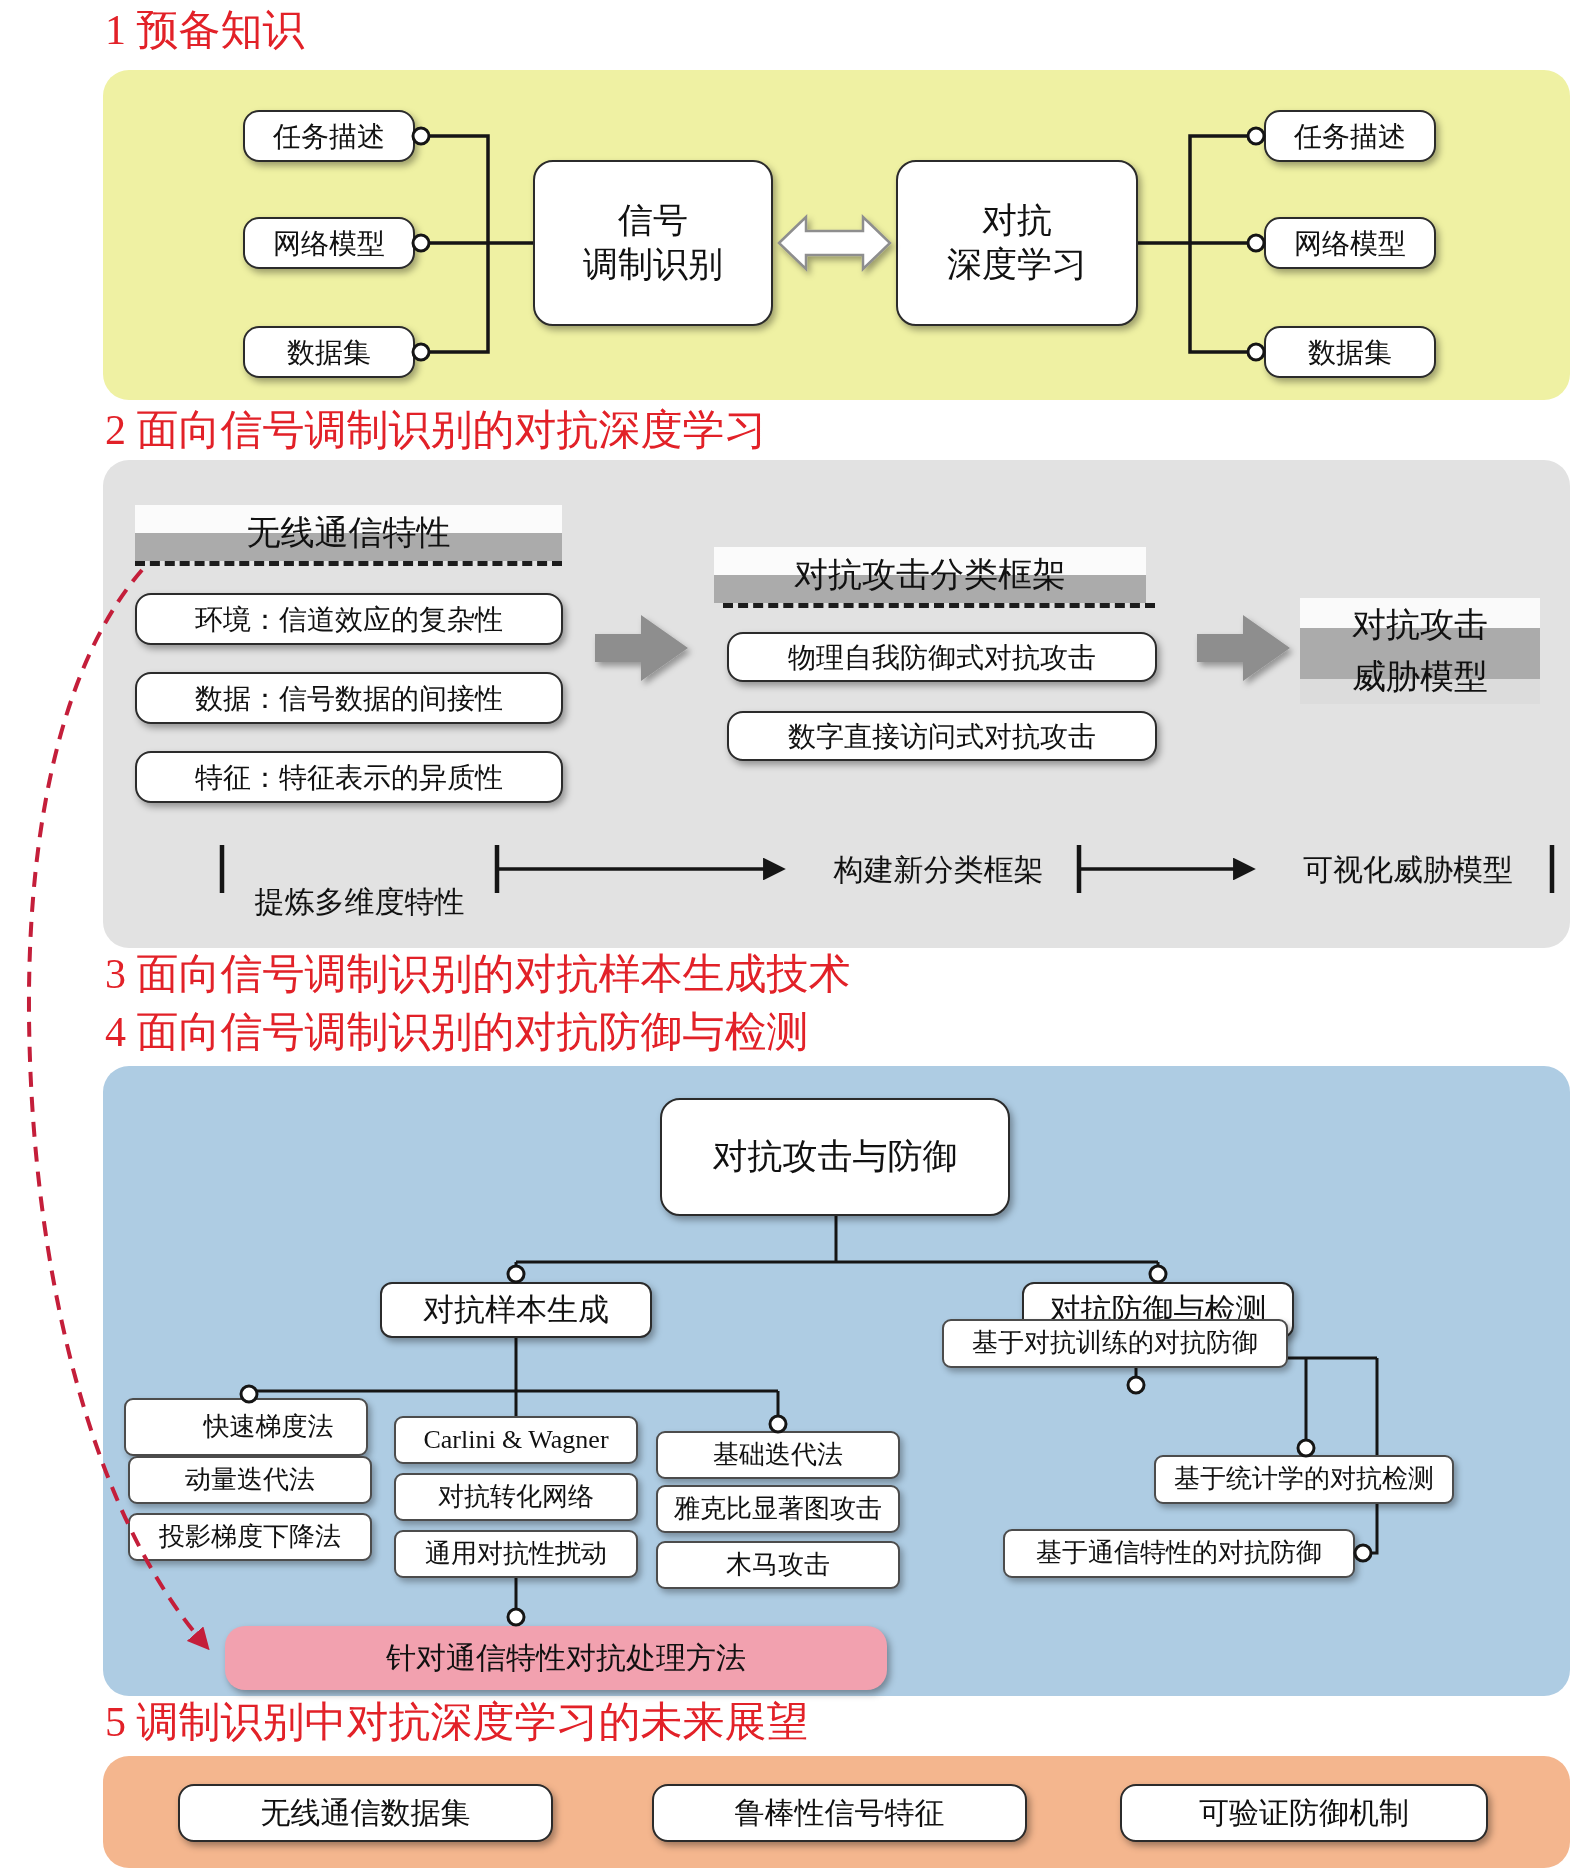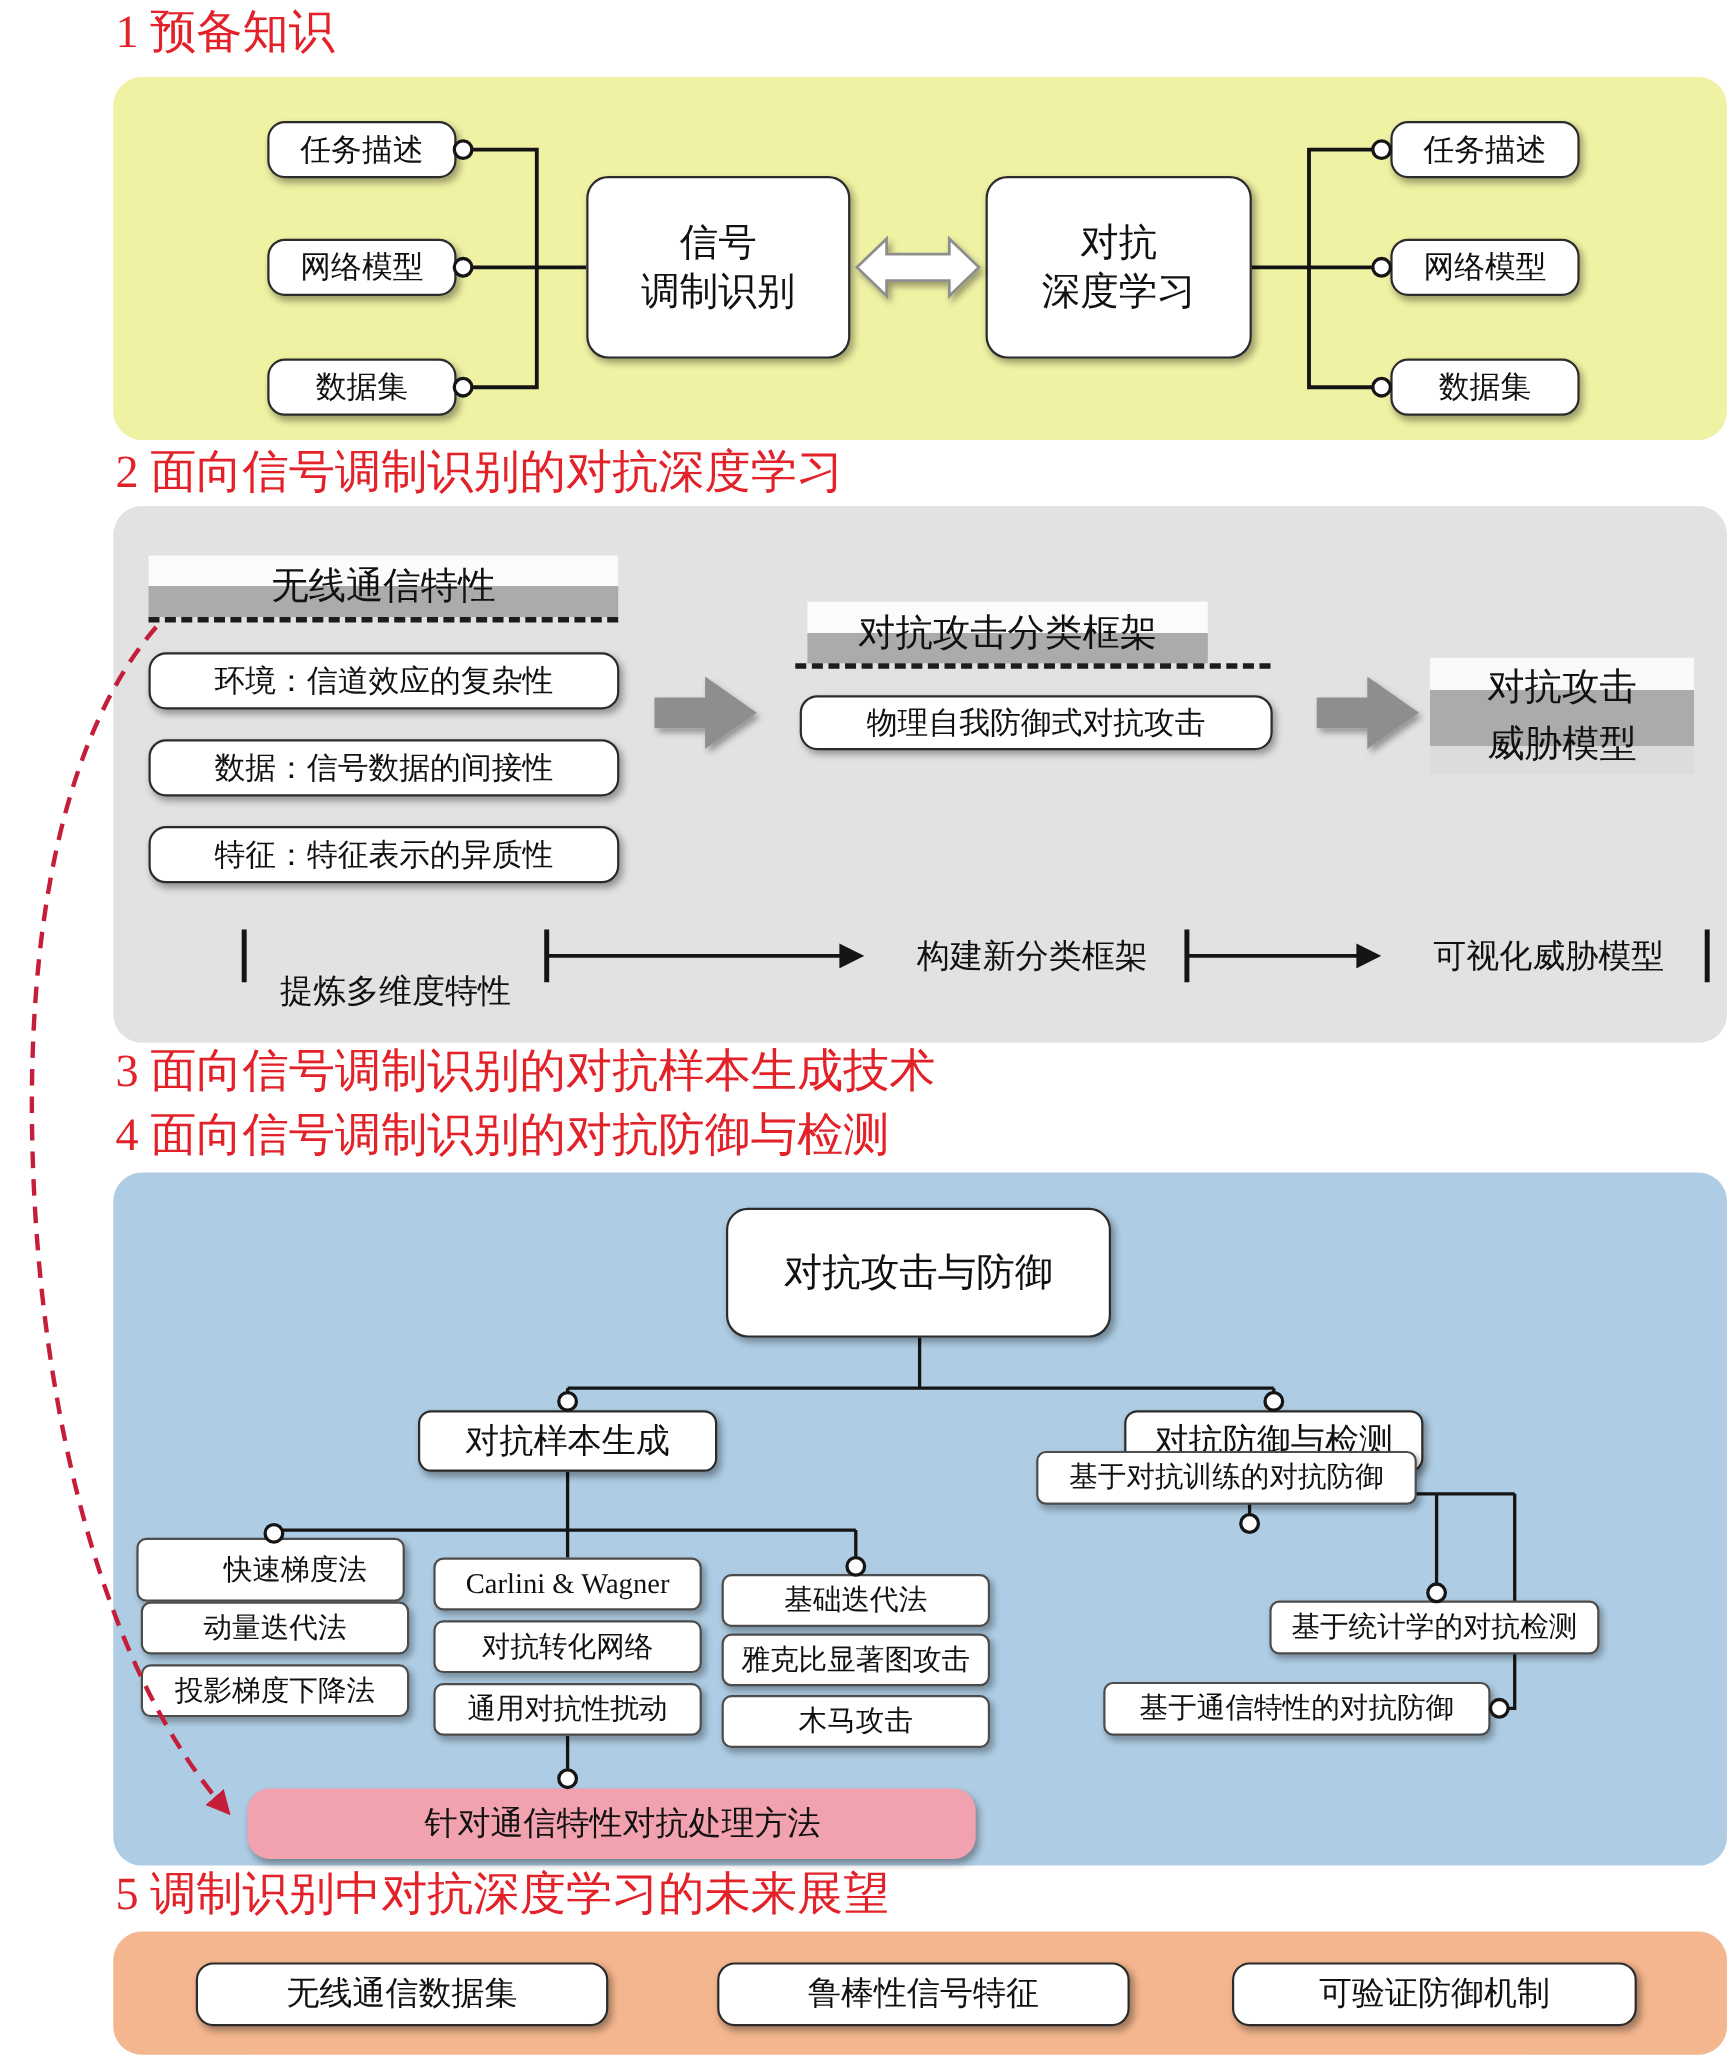--- a/index.html
+++ b/index.html
@@ -60,23 +60,24 @@
   <div class="box" style="left:1264px;top:326px;width:172px;height:52px;">数据集</div>
 
   <div class="heading" style="left:105px;top:406px;">2 面向信号调制识别的对抗深度学习</div>
 
   <div class="band-title" style="left:135px;top:505px;width:427px;height:56px;">无线通信特性</div>
   <div class="dashline" style="left:135px;top:561px;width:427px;"></div>
   <div class="box" style="left:135px;top:593px;width:428px;height:52px;">环境：信道效应的复杂性</div>
   <div class="box" style="left:135px;top:672px;width:428px;height:52px;">数据：信号数据的间接性</div>
   <div class="box" style="left:135px;top:751px;width:428px;height:52px;">特征：特征表示的异质性</div>
 
-  <div class="band-title" style="left:734px;top:547px;width:364px;height:56px;">对抗攻击分类框架</div>
+  <div class="band-title" style="left:714px;top:547px;width:432px;height:56px;">对抗攻击分类框架</div>
   <div class="dashline" style="left:723px;top:603px;width:432px;"></div>
   <div class="box" style="left:727px;top:632px;width:430px;height:50px;">物理自我防御式对抗攻击</div>
+  <div class="box" style="left:727px;top:711px;width:430px;height:50px;">数字直接访问式对抗攻击</div>
 
   <div class="band-title multi" style="left:1300px;top:598px;width:240px;height:106px;line-height:52px;
               background:linear-gradient(to bottom,#fafafa 0 28%,var(--band-gray,#ababab) 28% 76%,#dcdcdc 76% 100%);">对抗攻击
 威胁模型</div>
 
   <div class="tl-text" style="left:222px;top:846px;width:275px;margin-top:32px;">提炼多维度特性</div>
   <div class="tl-text" style="left:798px;top:846px;width:281px;">构建新分类框架</div>
   <div class="tl-text" style="left:1264px;top:846px;width:288px;">可视化威胁模型</div>
 
   <div class="heading" style="left:105px;top:950px;">3 面向信号调制识别的对抗样本生成技术</div>

